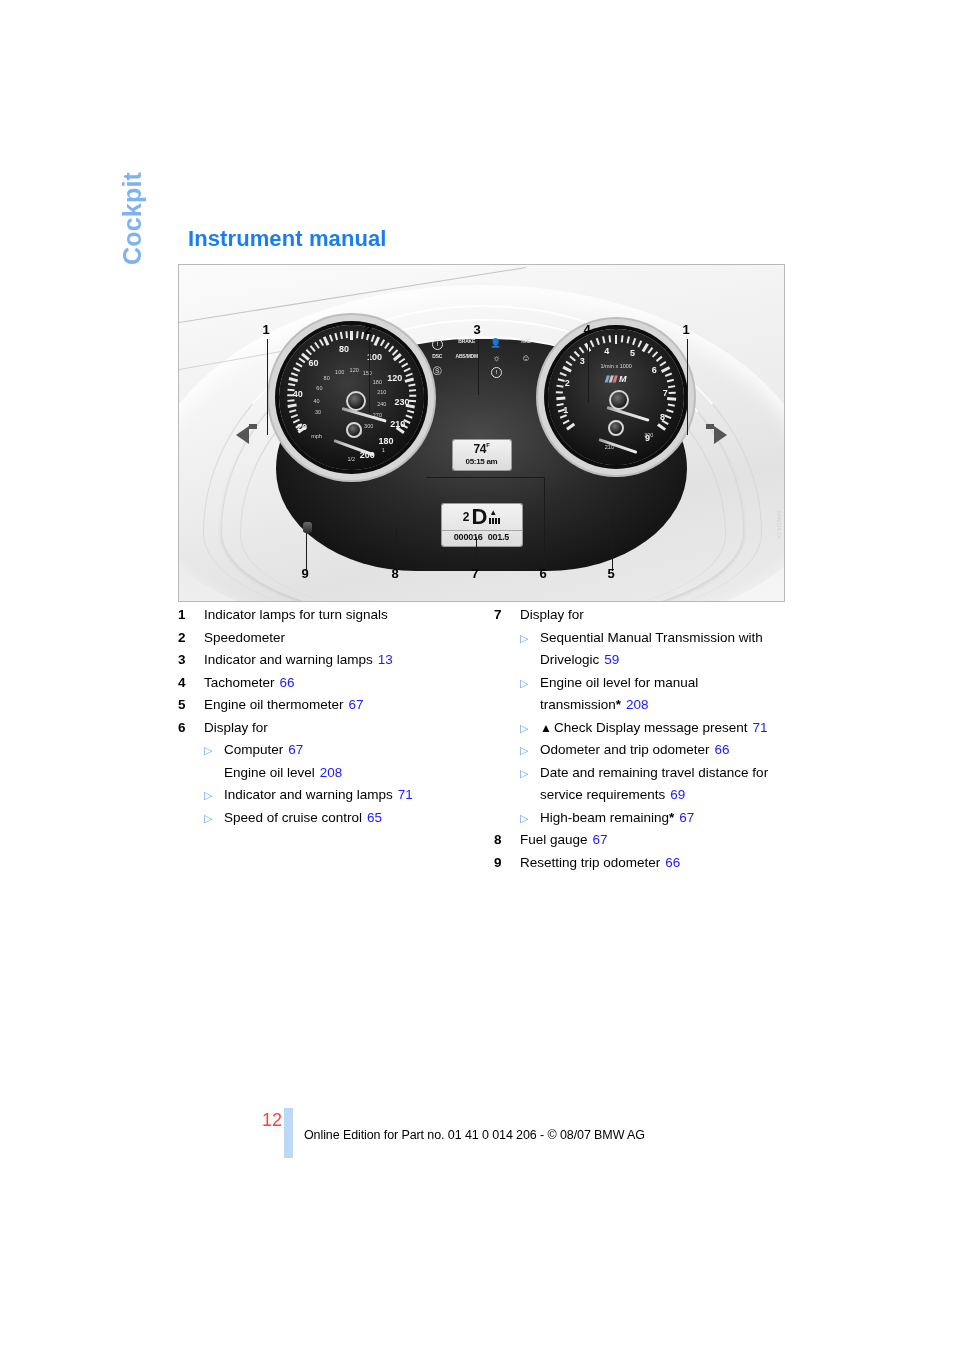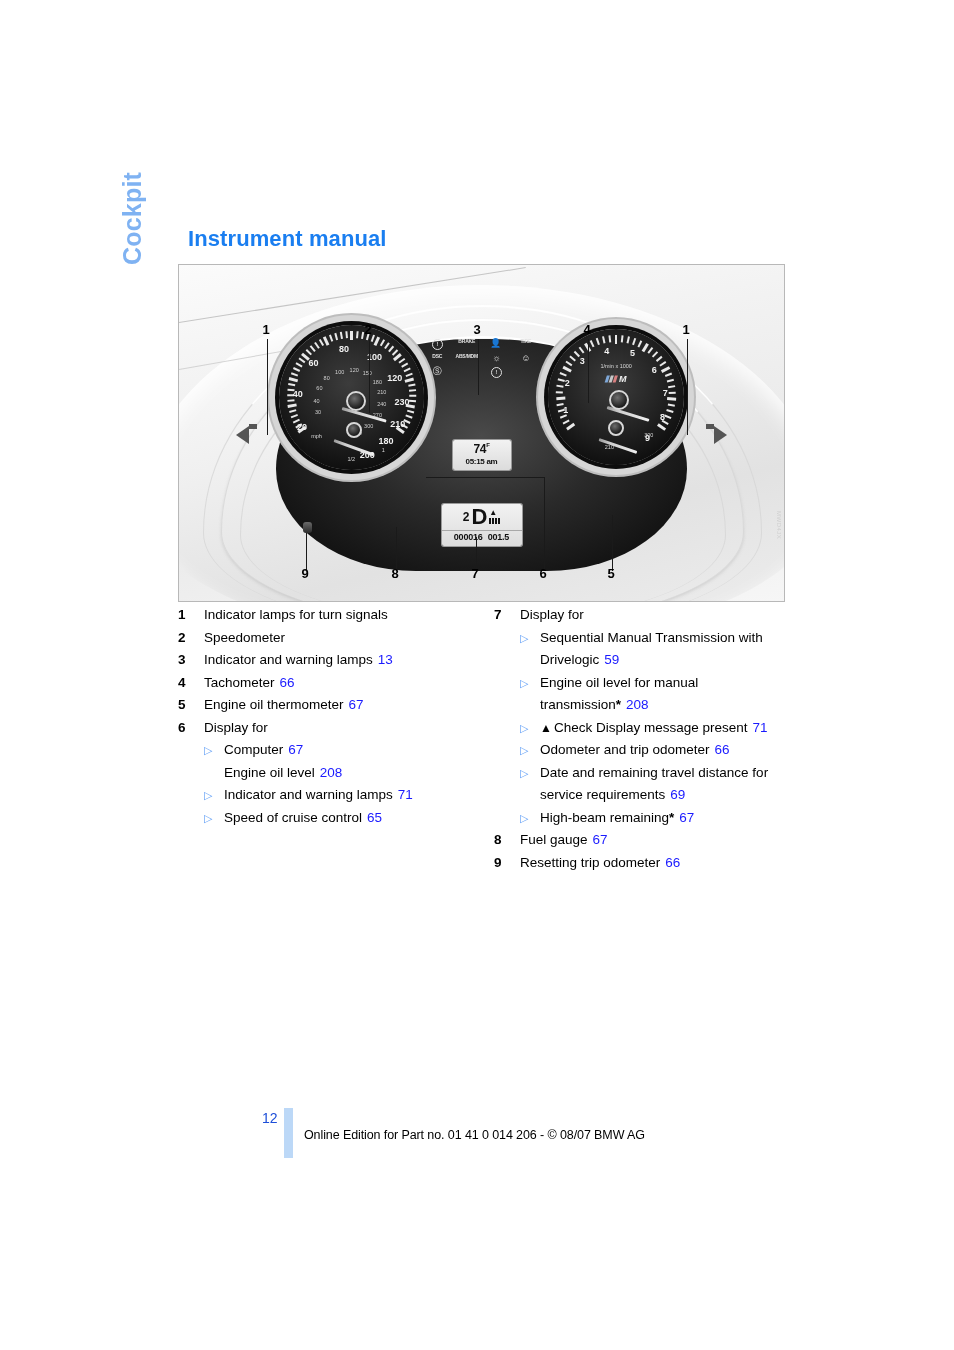--- a/index.html
+++ b/index.html
@@ -377,22 +377,22 @@
   }
   .sub-text { flex: 1; }
   .warn-tri { font-size: 12px; margin-right: 2px; }
   .ast { font-weight: bold; }
 
   
   .page-num {
     position: absolute;
     left: 262px;
     top: 1110px;
-    font-size: 14px;
-    color: #1d4ed8;
+    font-size: 18px;
+    color: #ef4444;
   }
   .page-bar {
     position: absolute;
     left: 284px;
     top: 1108px;
     width: 9px;
     height: 50px;
     background: #bcd8f7;
   }
   .footer-text {

